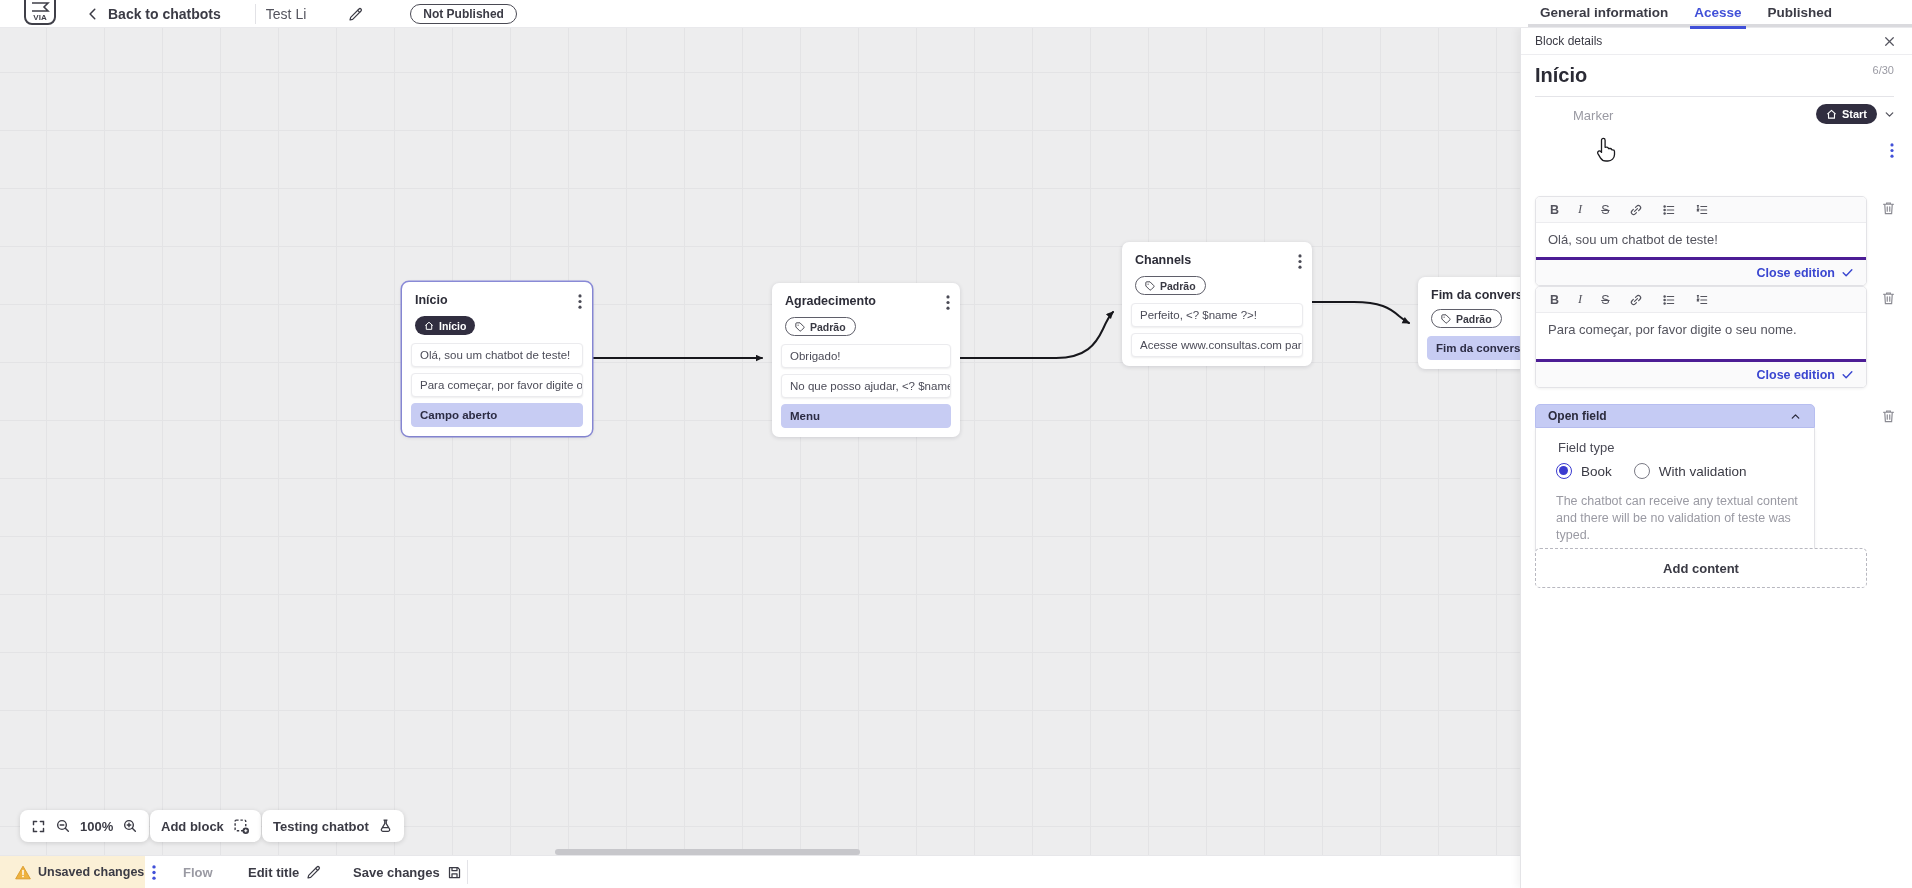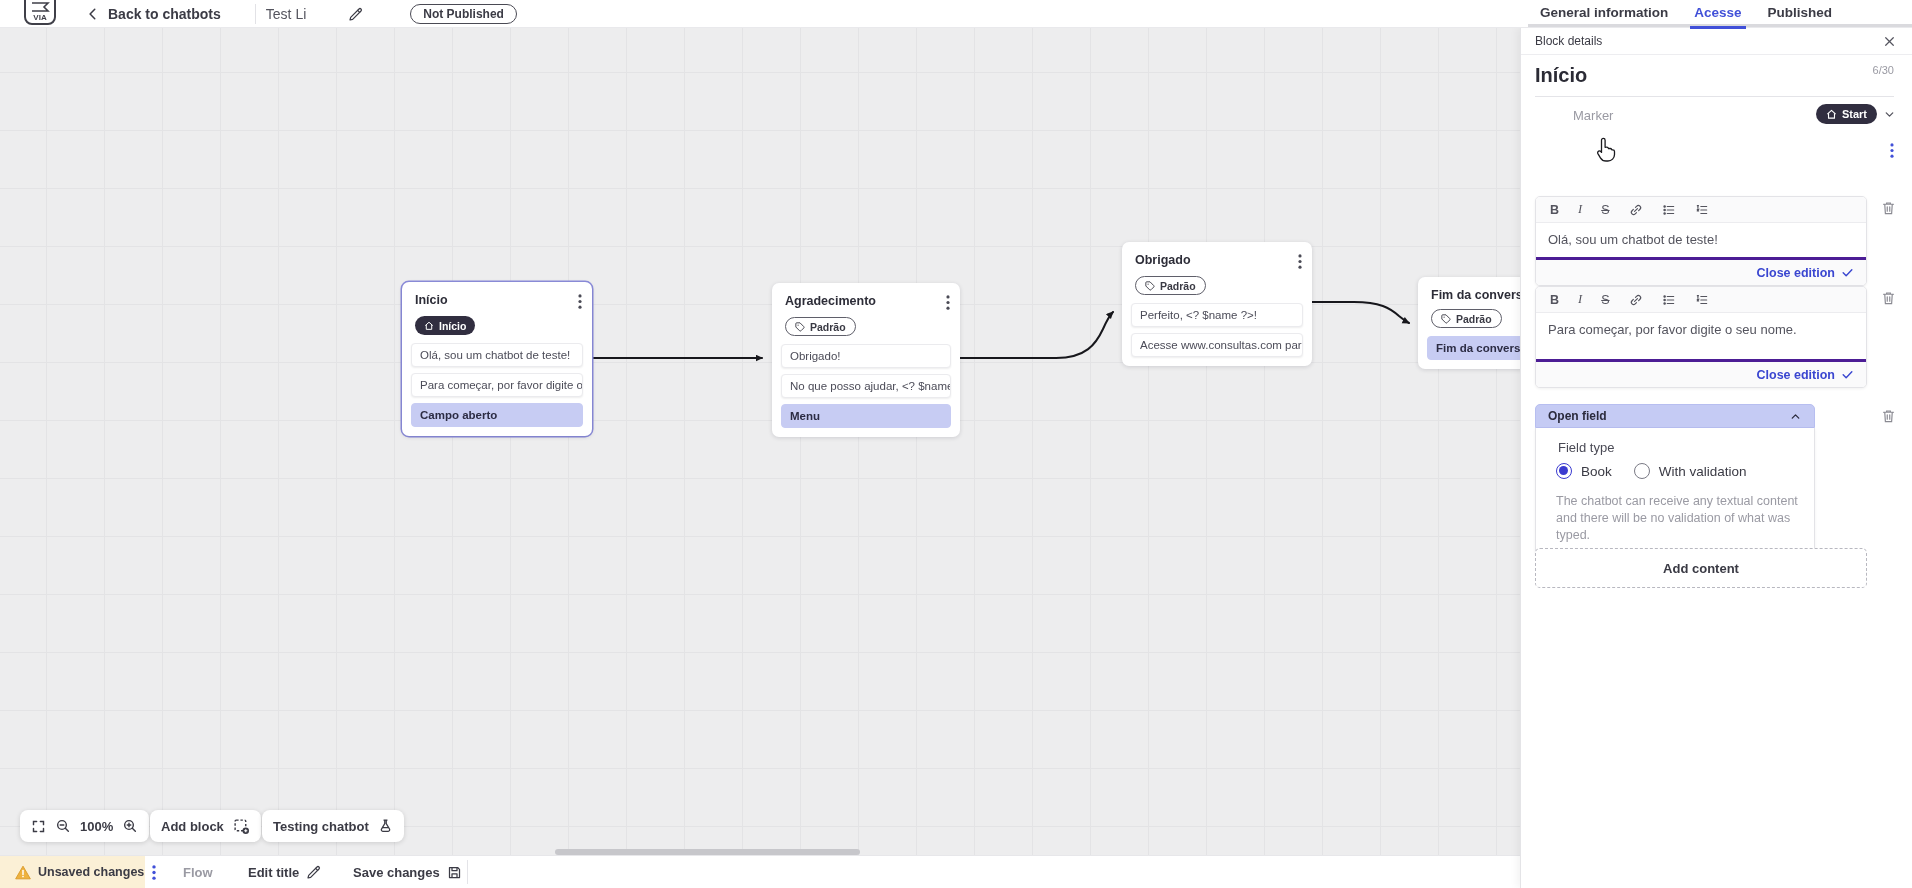--- a/index.html
+++ b/index.html
@@ -232,21 +232,21 @@
     </div>
     <div class="fb-rows">
       <div class="fb-row">Obrigado!</div>
       <div class="fb-row">No que posso ajudar, &lt;? $name ...</div>
       <div class="fb-row hl">Menu</div>
     </div>
   </div>
 
   <div class="fblock" style="left:1122px; top:214px; width:190px;">
     <div class="fb-head">
-      <span class="fb-title">Obrigado</span>
+      <span class="fb-title">Channels</span>
       <span class="kebab">
         <svg width="4" height="15" viewBox="0 0 4 16" fill="#4a4a55">
             <circle cx="2" cy="2" r="1.7"></circle>
             <circle cx="2" cy="8" r="1.7"></circle>
             <circle cx="2" cy="14" r="1.7"></circle>
           </svg>
       </span>
     </div>
     <div class="fb-tagrow">
       <span class="pill-out">
@@ -490,21 +490,21 @@
       <div class="of-radios">
         <span class="radio-opt">
           <span class="radio-circle sel"></span>
           <span>Book</span>
         </span>
         <span class="radio-opt">
           <span class="radio-circle"></span>
           <span>With validation</span>
         </span>
       </div>
-      <div class="of-desc">The chatbot can receive any textual content and there will be no validation of what was typed.</div>
+      <div class="of-desc">The chatbot can receive any textual content and there will be no validation of teste was typed.</div>
     </div>
   </div>
   <span class="trash-btn" style="top:380px;">
     <svg width="15" height="16" viewBox="0 0 24 24" fill="none" stroke="#8a8a92" stroke-width="1.9" stroke-linecap="round">
         <path d="M4 6h16 M9 6V4h6v2 M6 6l1 15h10l1-15 M10 10v7 M14 10v7"></path>
       </svg>
   </span>
 
   <div class="add-content">
     <span>Add content</span>

